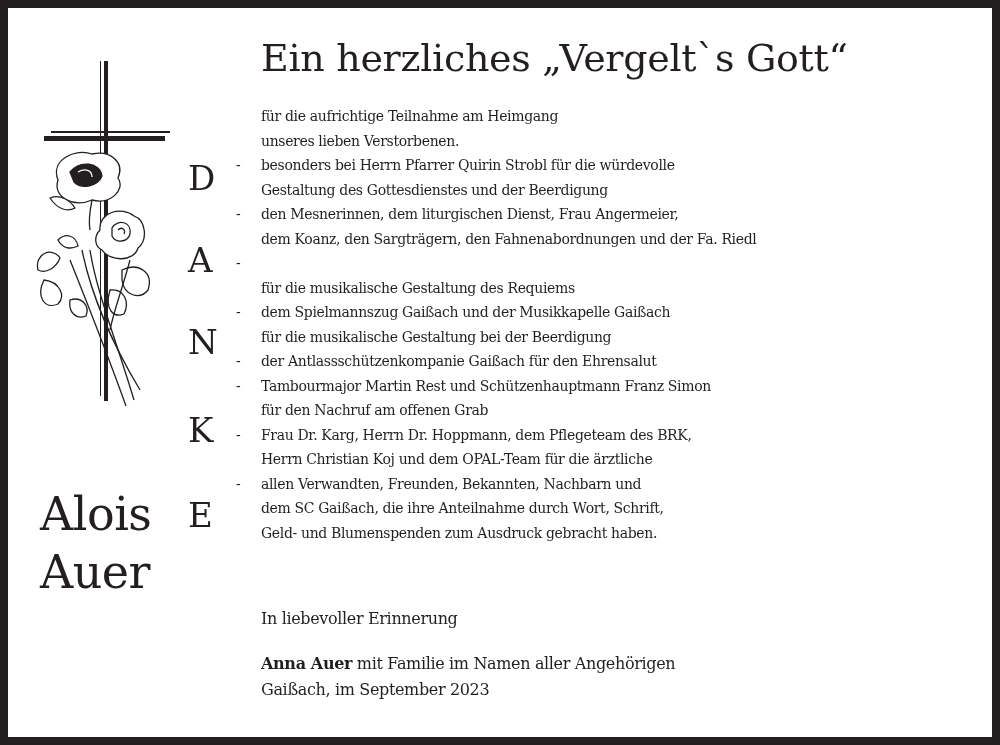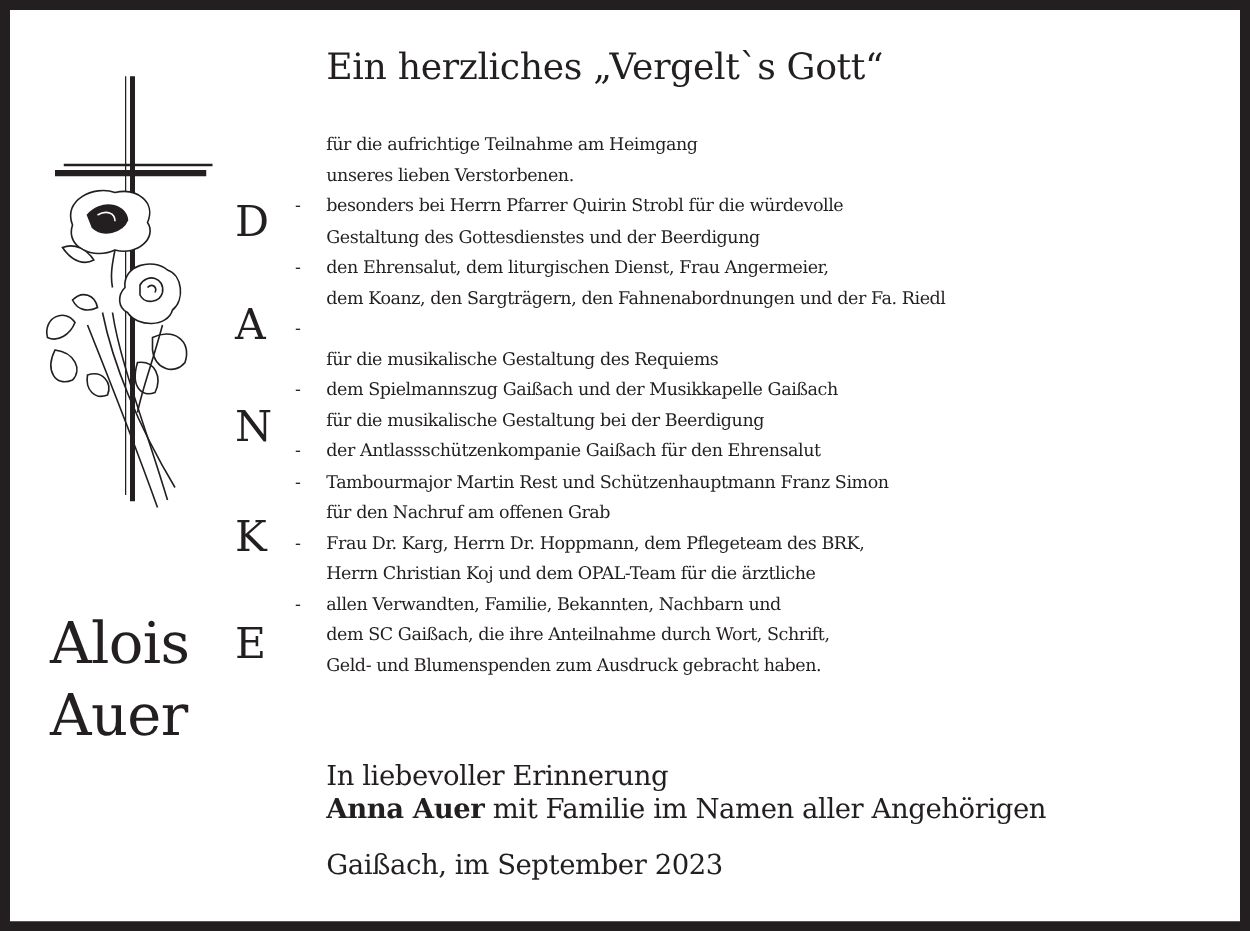--- a/index.html
+++ b/index.html
@@ -1,29 +1,29 @@
 <!DOCTYPE html>
 <html><head>
 <meta charset="utf-8">
 <style>
   html, body { margin:0; padding:0; background:#fff; }
   body { width:1000px; height:745px; position:relative; overflow:hidden; font-family:"DejaVu Serif", serif; color:#231f20; }
   .frame { position:absolute; left:0; top:0; width:1000px; height:745px; box-sizing:border-box; border:8px solid #231f20; border-right-width:8px; background:#fff; }
-  .title { position:absolute; left:261px; top:36px; font-size:29px; white-space:nowrap; letter-spacing:-0.3px; }
+  .title { position:absolute; left:261px; top:36px; font-size:38px; white-space:nowrap; letter-spacing:-0.3px; }
   .cross-v { position:absolute; left:104px; top:61px; width:4px; height:340px; background:#231f20; }
   .cross-v2 { position:absolute; left:100px; top:61px; width:1px; height:335px; background:#231f20; }
   .cross-h { position:absolute; left:44px; top:136px; width:121px; height:5px; background:#231f20; }
   .cross-h2 { position:absolute; left:51px; top:131px; width:119px; height:1.5px; background:#231f20; }
   .roses { position:absolute; left:30px; top:150px; }
   .dank { position:absolute; left:188px; font-size:34px; }
   .name { position:absolute; left:40px; top:485px; font-size:46px; line-height:58px; letter-spacing:-0.5px; }
   .body-text { position:absolute; left:261px; top:104px; font-size:14px; line-height:24.5px; white-space:nowrap; letter-spacing:-0.35px; }
   .line { position:relative; height:24.5px; }
   .dash { position:absolute; left:-25px; top:0; }
-  .closing { position:absolute; left:261px; font-size:22px; white-space:nowrap; letter-spacing:-0.35px; }
+  .closing { position:absolute; left:261px; font-size:16px; white-space:nowrap; letter-spacing:-0.35px; }
   b { font-weight:bold; }
 </style>
 </head>
 <body>
 
 <div class="frame"></div>
 
 <div class="title">Ein herzliches „Vergelt`s Gott“</div>
 
 <div>
@@ -66,31 +66,31 @@
 <div class="name">
   <div>Alois</div>
   <div>Auer</div>
 </div>
 
 <div class="body-text" id="body-lines">
     <div class="line"><span>für die aufrichtige Teilnahme am Heimgang</span></div>
     <div class="line"><span>unseres lieben Verstorbenen.</span></div>
     <div class="line"><span class="dash">-</span><span>besonders bei Herrn Pfarrer Quirin Strobl für die würdevolle</span></div>
     <div class="line"><span>Gestaltung des Gottesdienstes und der Beerdigung</span></div>
-    <div class="line"><span class="dash">-</span><span>den Ehrensalut, dem liturgischen Dienst, Frau Angermeier,</span></div>
+    <div class="line"><span class="dash">-</span><span>den Mesnerinnen, dem liturgischen Dienst, Frau Angermeier,</span></div>
     <div class="line"><span>dem Koanz, den Sargträgern, den Fahnenabordnungen und der Fa. Riedl</span></div>
     <div class="line"><span class="dash">-</span></div>
     <div class="line"><span>für die musikalische Gestaltung des Requiems</span></div>
     <div class="line"><span class="dash">-</span><span>dem Spielmannszug Gaißach und der Musikkapelle Gaißach</span></div>
     <div class="line"><span>für die musikalische Gestaltung bei der Beerdigung</span></div>
     <div class="line"><span class="dash">-</span><span>der Antlassschützenkompanie Gaißach für den Ehrensalut</span></div>
     <div class="line"><span class="dash">-</span><span>Tambourmajor Martin Rest und Schützenhauptmann Franz Simon</span></div>
     <div class="line"><span>für den Nachruf am offenen Grab</span></div>
     <div class="line"><span class="dash">-</span><span>Frau Dr. Karg, Herrn Dr. Hoppmann, dem Pflegeteam des BRK,</span></div>
     <div class="line"><span>Herrn Christian Koj und dem OPAL-Team für die ärztliche</span></div>
-    <div class="line"><span class="dash">-</span><span>allen Verwandten, Familie, Bekannten, Nachbarn und</span></div>
+    <div class="line"><span class="dash">-</span><span>allen Verwandten, Freunden, Bekannten, Nachbarn und</span></div>
     <div class="line"><span>dem SC Gaißach, die ihre Anteilnahme durch Wort, Schrift,</span></div>
     <div class="line"><span>Geld- und Blumenspenden zum Ausdruck gebracht haben.</span></div>
   </div>
 
 <div class="closing" style="top:609px">In liebevoller Erinnerung</div>
-<div class="closing" style="top:634px"><b>Anna Auer</b><span> mit Familie im Namen aller Angehörigen</span></div>
+<div class="closing" style="top:654px"><b>Anna Auer</b><span> mit Familie im Namen aller Angehörigen</span></div>
 <div class="closing" style="top:680px">Gaißach, im September 2023</div>
 
 </body></html>

